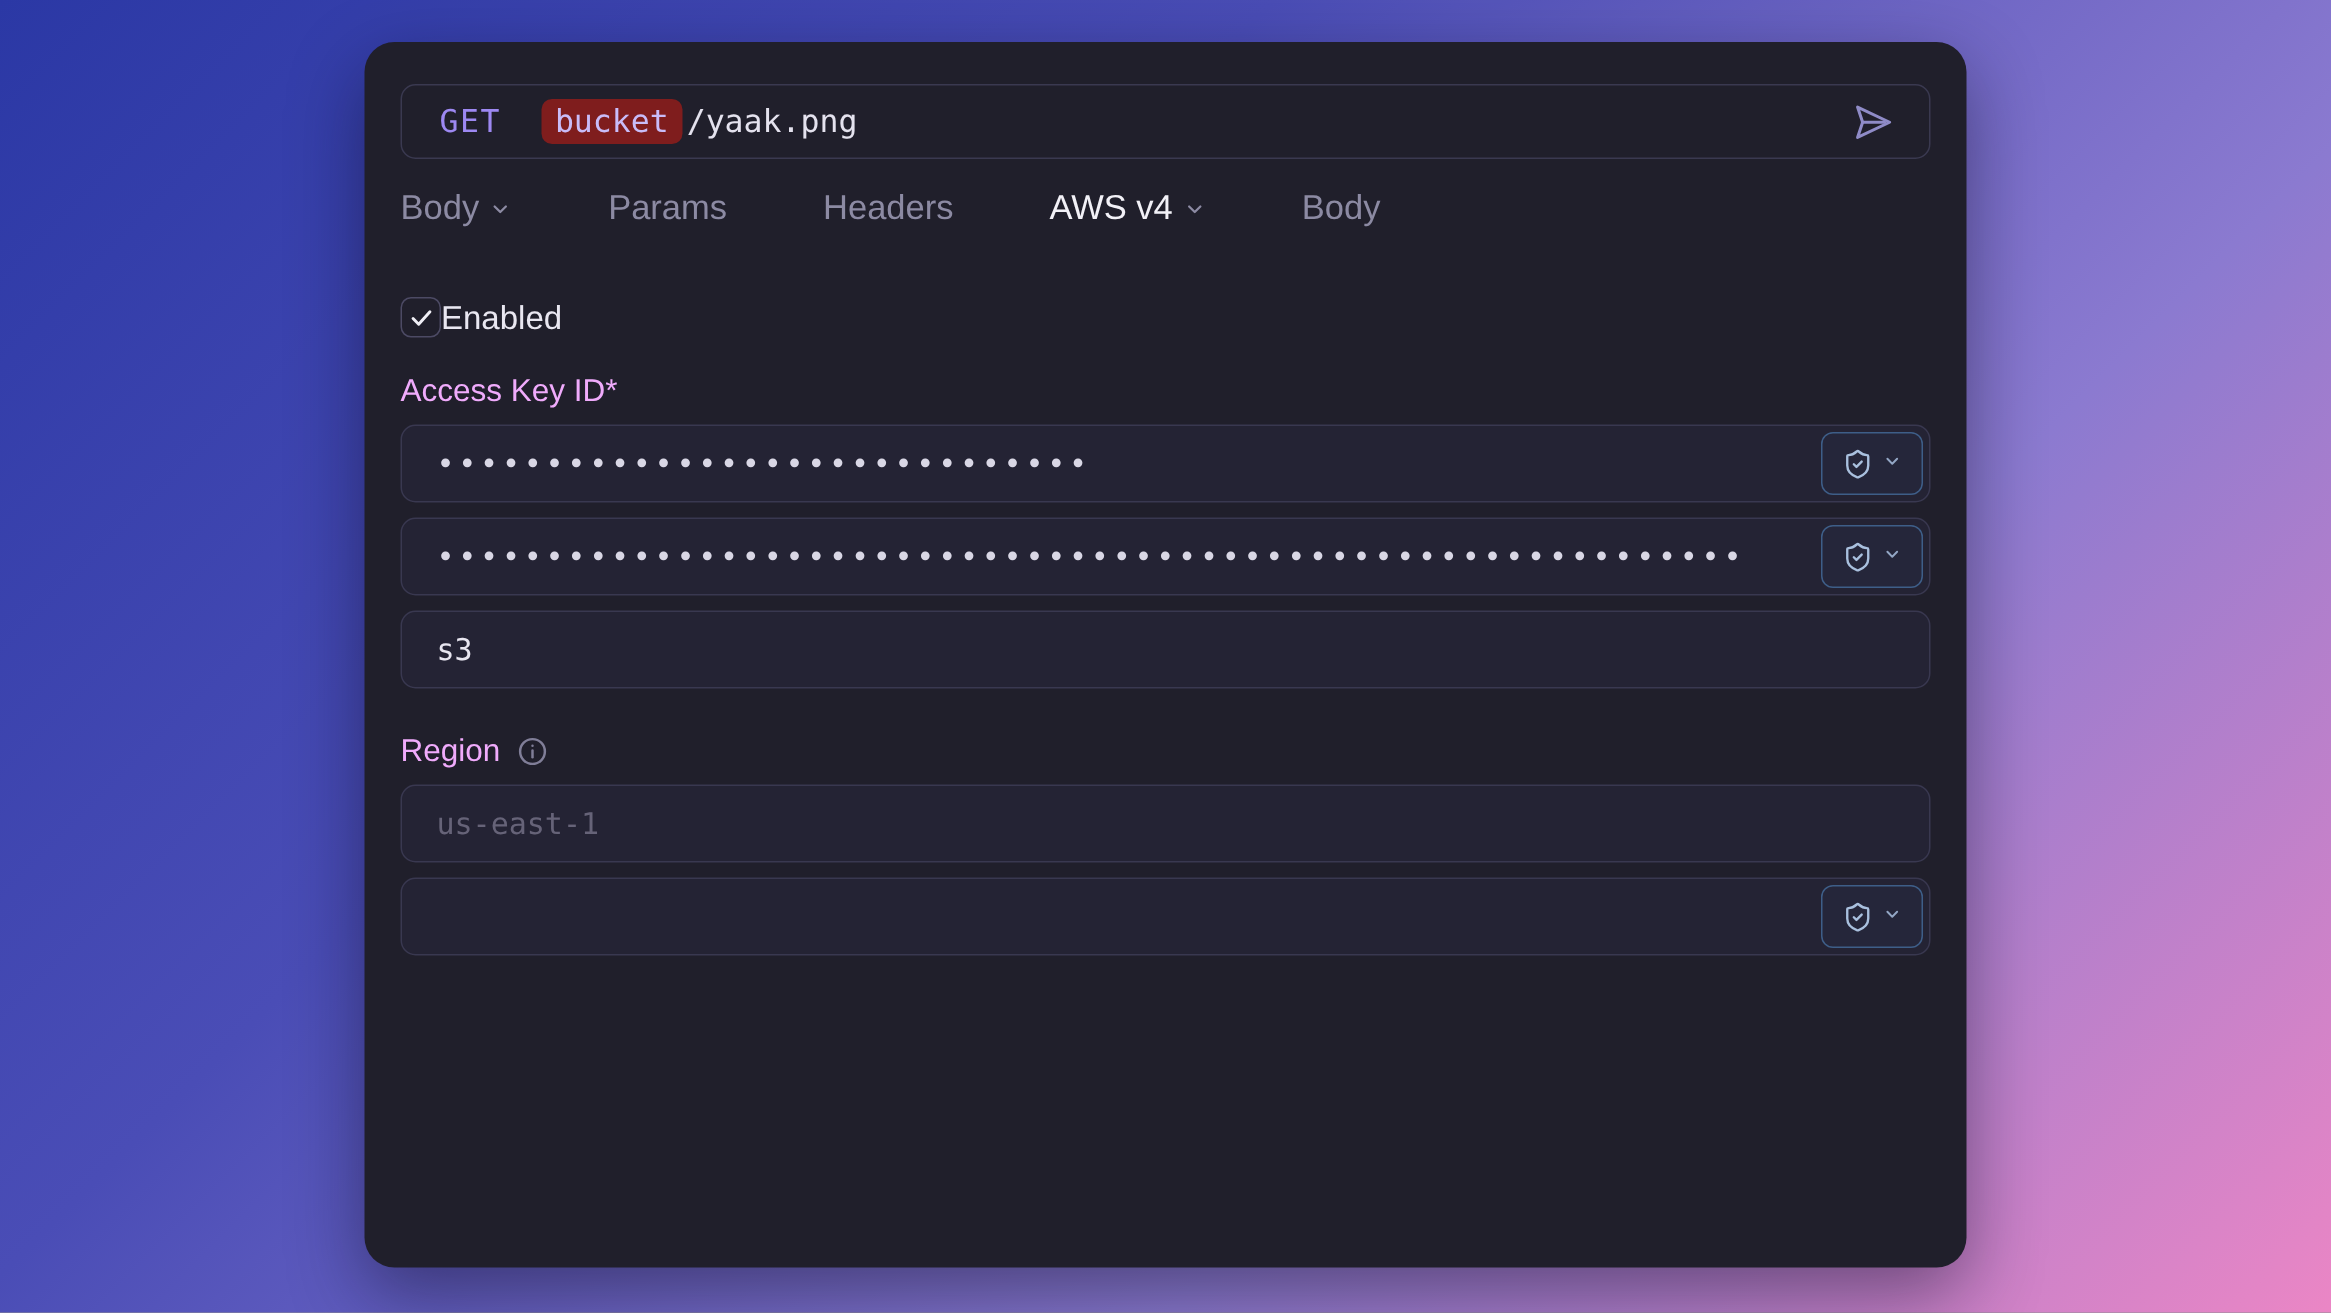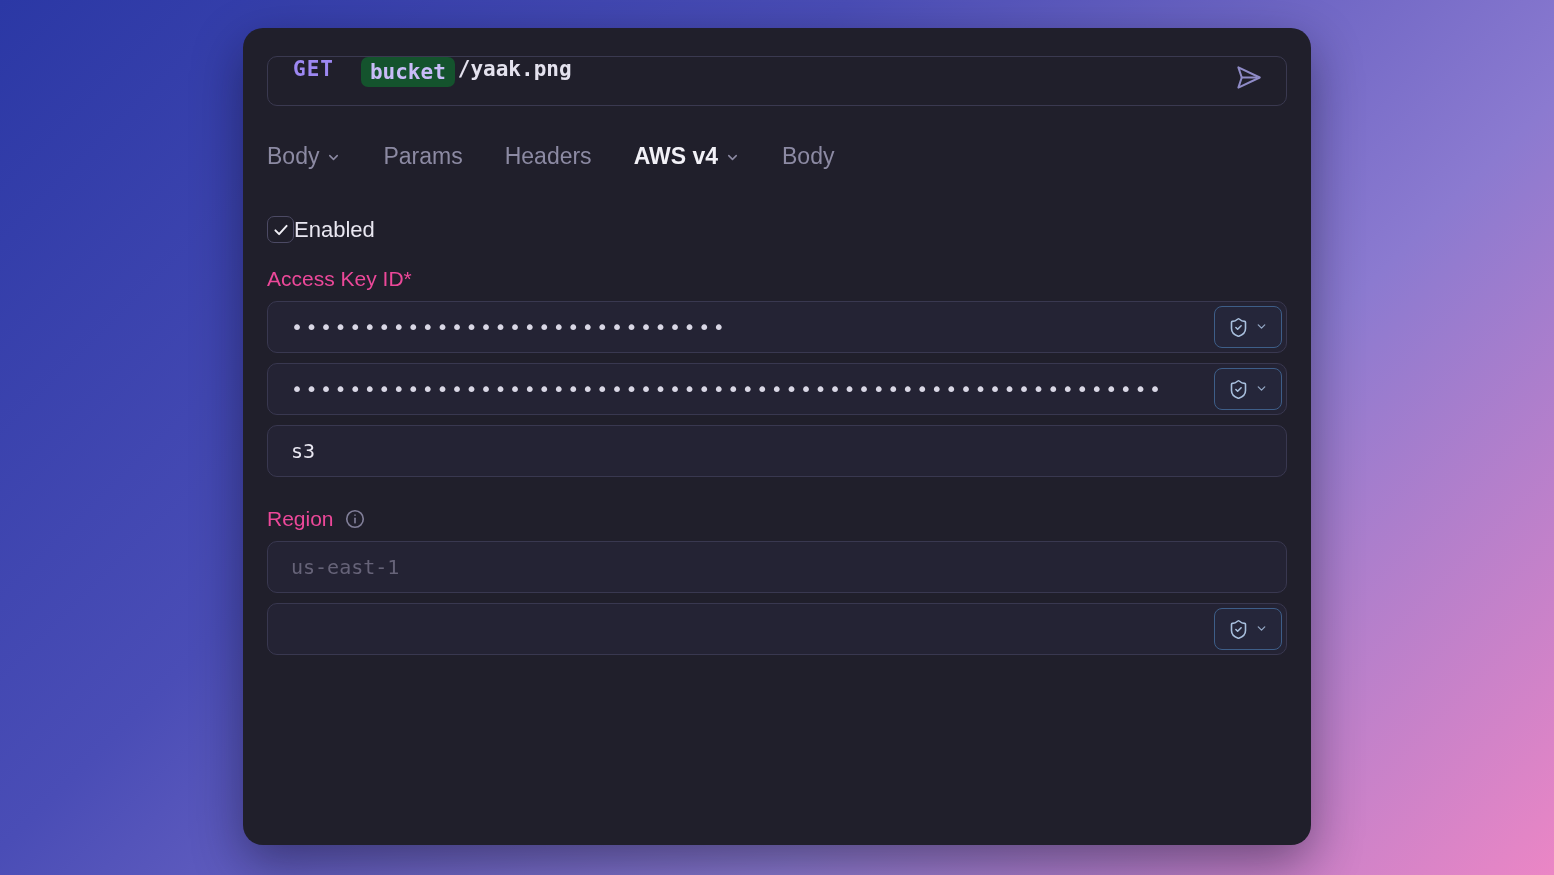--- a/index.html
+++ b/index.html
@@ -17,74 +17,73 @@
     padding: 0 24px;
     box-shadow: 0 18px 50px rgba(10, 8, 30, 0.45);
   }
   
   .url-bar {
     margin-top: 28px;
     height: 50px;
     border: 1px solid #3a3950;
     border-radius: 10px;
     display: flex;
-    align-items: flex-start;
+    align-items: center;
     padding: 0 18px 0 25px;
     font-family: "DejaVu Sans Mono", monospace;
     font-size: 21px;
-    font-weight: bold;
   }
   .method { color: #9d88f2; letter-spacing: 1px; }
   .url-pill {
     margin-left: 27px;
-    background: #14532d;
+    background: #7f1d1d;
     color: #c9bcf8;
     border-radius: 7px;
     padding: 3px 9px;
   }
   .url-path { color: #e4e2ee; margin-left: 3px; }
   .send-btn {
     margin-left: auto;
     width: 40px; height: 40px;
     display: flex; align-items: center; justify-content: center;
     color: #8f8bc7;
     cursor: pointer;
     border-radius: 8px;
   }
   
   .tabs {
-    margin-top: 35px;
-    display: flex;
-    align-items: center;
-    gap: 42px;
+    margin-top: 17px;
+    display: flex;
+    align-items: center;
+    gap: 64px;
     font-size: 23px;
     color: #8c8aa3;
   }
   .tab { display: flex; align-items: center; gap: 7px; cursor: pointer; }
-  .tab.active { color: #f2f1f7; font-weight: bold; }
+  .tab.active { color: #f2f1f7; font-weight: normal; }
   .tab .chev { color: #8c8aa3; margin-top: 3px; }
   
   .checkbox-row {
     margin-top: 45px;
     display: flex;
     align-items: center;
   }
   .checkbox {
     width: 27px; height: 27px;
     border: 1.5px solid #4c4a64;
     border-radius: 7px;
     display: flex; align-items: center; justify-content: center;
     color: #f0eff6;
     cursor: pointer;
   }
   .checkbox-label { color: #e9e7f1; font-size: 22px; }
   .field-label {
     margin-top: 30px;
     font-size: 21px;
-    color: #ec4899;
+    color: #f0abfc;
     display: flex;
     align-items: center;
     gap: 10px;
   }
   .field-label.first { margin-top: 24px; }
   .info-icon { color: #807e98; display: flex; }
   .field {
     position: relative;
     margin-top: 10px;
     height: 52px;

